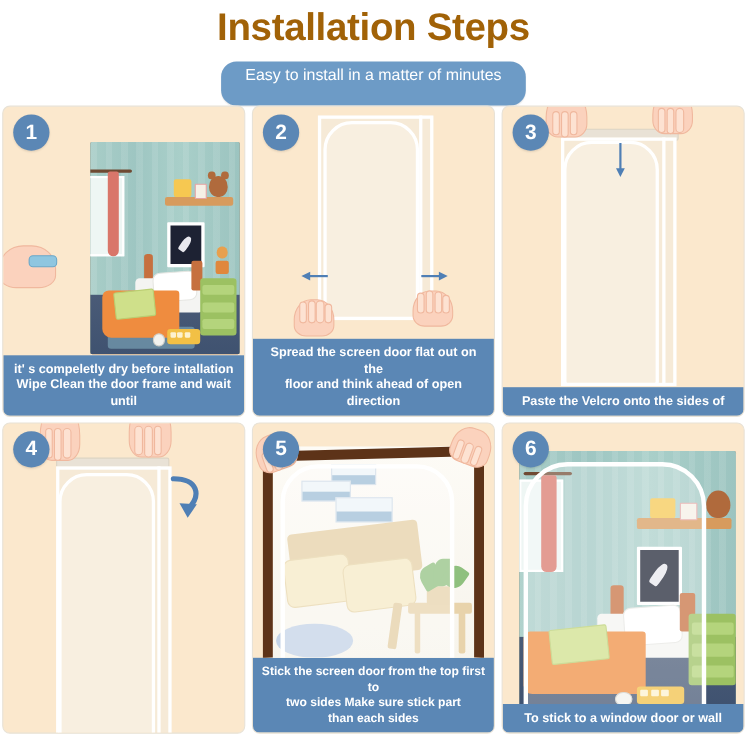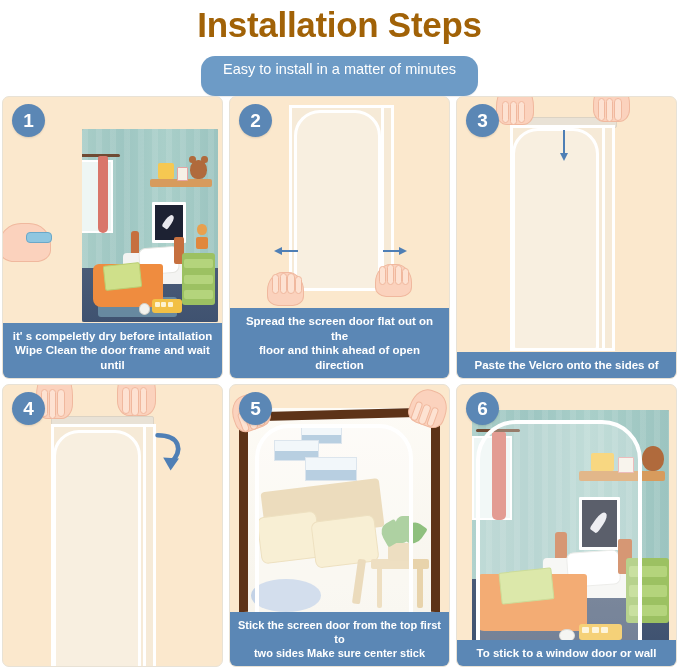--- a/index.html
+++ b/index.html
@@ -343,21 +343,22 @@
         </div>
         <div class="hand" style="left:82%;top:2%;width:17%;height:16%;transform:rotate(20deg);">
           <div class="palm"></div>
           <div class="fing" style="left:14%;bottom:4%;width:14%;height:50%;"></div>
           <div class="fing" style="left:36%;bottom:0%;width:14%;height:54%;"></div>
           <div class="fing" style="left:58%;bottom:4%;width:14%;height:50%;"></div>
         </div>
       </div>
       <div class="caption c5">
         <div>Stick the screen door from the top first to</div>
-        <div>two sides Make sure center stick</div>
+        <div>two sides Make sure stick part</div>
+        <div>than each sides</div>
       </div>
     </div>
 
     <div class="panel">
       <div class="stage">
         <div class="badge">6</div>
 
         <div class="doorframe" style="left:7%;top:10%;width:90%;height:92%;padding:6px 0 0 6px;">
           <div class="room">
             <div class="wall"></div>

